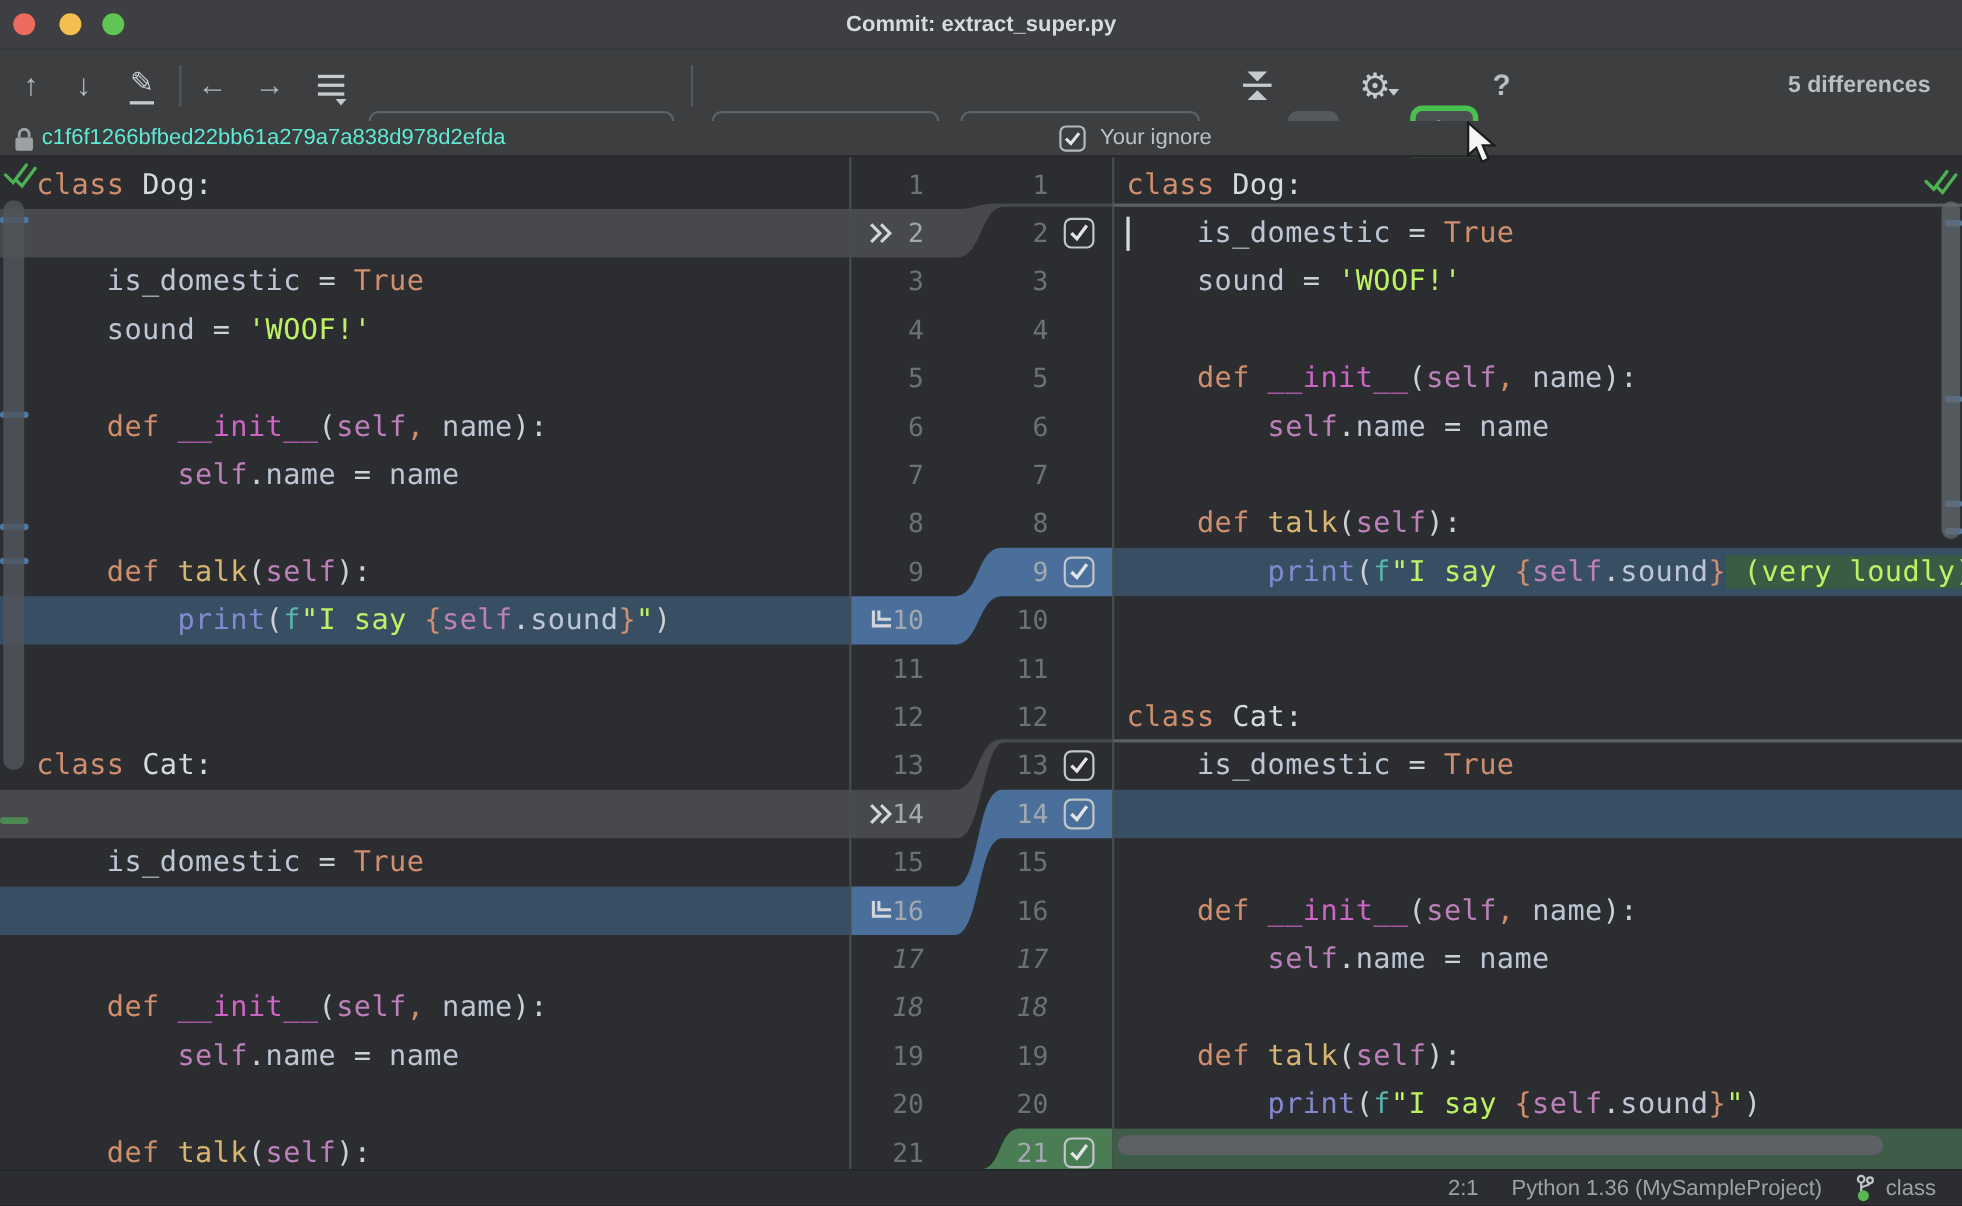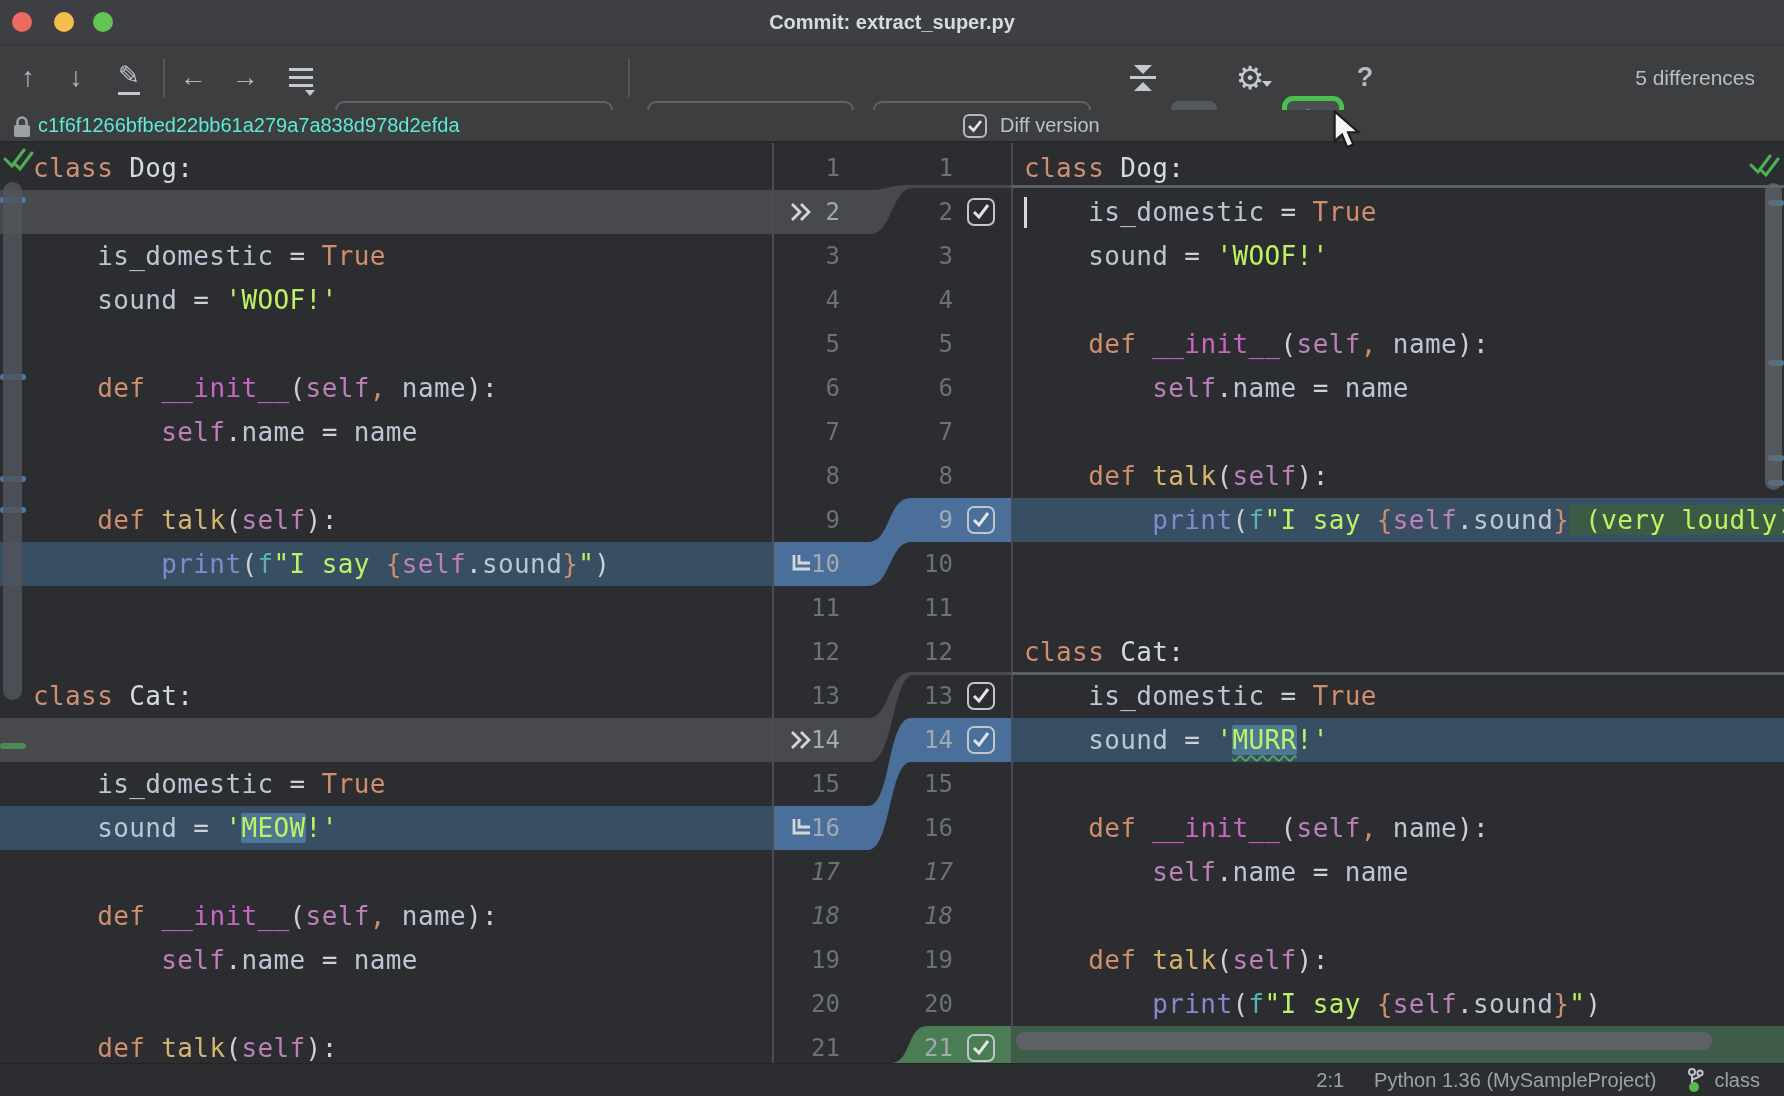--- a/index.html
+++ b/index.html
@@ -17,21 +17,21 @@
   .tbtn{position:absolute;top:0;height:65px;display:flex;align-items:center;justify-content:center;color:#b4b8bc;}
   .glyph{font-size:27px;line-height:1;}
   .vsep{position:absolute;top:14px;width:2px;height:38px;background:#55585a;}
   .dd{position:absolute;top:56px;height:42px;border:2px solid #5f6366;border-radius:9px;box-sizing:border-box;
       display:flex;align-items:center;justify-content:space-between;padding:0 14px 0 16px;color:#ced2d6;font-size:20px;}
   .caret{width:0;height:0;border-left:7px solid transparent;border-right:7px solid transparent;border-top:8px solid #b7bbbf;margin-left:14px;}
   #btn-sync{position:absolute;left:1171px;top:56px;width:46px;height:42px;background:#55595c;border-radius:8px;
             display:flex;align-items:center;justify-content:center;}
   #btn-ext{position:absolute;left:1282px;top:51px;width:62px;height:52px;background:#4b4f52;border-radius:11px;
            border:5px solid #49c14f;box-sizing:border-box;display:flex;align-items:center;justify-content:center;}
-  #diff-count{position:absolute;right:29px;top:0;height:65px;line-height:65px;font-size:21px;color:#b9bec3;}
+  #diff-count{position:absolute;right:29px;top:0;height:65px;line-height:65px;font-size:21px;color:#b9bec3;font-weight:bold;}
   #subheader{position:absolute;left:0;top:110px;width:1784px;height:33px;background:#3c3e40;border-bottom:2px solid #26282a;box-sizing:border-box;}
   #hash{position:absolute;left:38px;top:0;height:31px;line-height:31px;font-size:20px;color:#5eead4;}
   #your-version{position:absolute;left:1000px;top:0;height:31px;line-height:31px;font-size:20px;color:#bcc1c6;}
   .uicb{position:absolute;width:24px;height:24px;border:2.5px solid #b5b9be;border-radius:6px;box-sizing:border-box;}
   .uicb svg{position:absolute;left:1px;top:2px;}
   
   #content{position:absolute;left:0;top:143px;width:1784px;height:920px;background:#2b2d30;}
   #pane-left{position:absolute;left:0;top:0;width:773px;height:920px;overflow:hidden;}
   #gutter{position:absolute;left:773px;top:0;width:239px;height:920px;}
   #pane-right{position:absolute;left:1012px;top:0;width:772px;height:920px;overflow:hidden;}
@@ -168,21 +168,21 @@
     <svg width="20" height="24" viewBox="0 0 20 24" style="position:absolute;left:12px;top:5px;">
       <rect x="2" y="10" width="16" height="12" rx="2" fill="#9ca1a6"></rect>
       <path d="M5.5,10 V7 a4.5,4.5 0 0 1 9,0 V10" fill="none" stroke="#9ca1a6" stroke-width="2.6"></path>
     </svg>
     <div id="hash">c1f6f1266bfbed22bb61a279a7a838d978d2efda</div>
     <div class="uicb" style="left:963px;top:4px;">
       <svg width="19" height="16" viewBox="0 0 19 16">
         <polyline points="3,8 7.5,12.5 15,3" fill="none" stroke="#e2e4e7" stroke-width="2.8"></polyline>
       </svg>
     </div>
-    <div id="your-version">Diff version</div>
+    <div id="your-version">Your ignore</div>
   </div>
 
   <div id="content">
 
     <div id="pane-left">
         <div class="row" style="top: 3px;">
           <div class="code" style="left: 33px;"><span class="kw">class</span><span class="cn"> Dog:</span></div>
         </div>
         <div class="row" style="top: 47px;">
           <div class="band band-gray"></div>
@@ -214,21 +214,20 @@
           <div class="code" style="left: 33px;"><span class="kw">class</span><span class="cn"> Cat:</span></div>
         </div>
         <div class="row" style="top: 575px;">
           <div class="band band-gray"></div>
         </div>
         <div class="row" style="top: 619px;">
           <div class="code" style="left: 33px;"><span class="at">    is_domestic</span><span class="pu"> = </span><span class="kw">True</span></div>
         </div>
         <div class="row" style="top: 663px;">
           <div class="band band-blue"></div>
-          <div class="code" style="left: 33px;"><span class="at">    sound</span><span class="pu"> = </span><span class="st">'</span><span class="st hl">MEOW</span><span class="st">!'</span></div>
         </div>
         <div class="row" style="top: 707px;"></div>
         <div class="row" style="top: 751px;">
           <div class="code" style="left: 33px;"><span class="kw">    def </span><span class="fn">__init__</span><span class="pu">(</span><span class="sf">self</span><span class="cm">,</span><span class="pu"> </span><span class="at">name</span><span class="pu">):</span></div>
         </div>
         <div class="row" style="top: 795px;">
           <div class="code" style="left: 33px;"><span class="sf">        self</span><span class="pu">.</span><span class="at">name</span><span class="pu"> = </span><span class="at">name</span></div>
         </div>
         <div class="row" style="top: 839px;"></div>
         <div class="row" style="top: 883px;">
@@ -407,21 +406,20 @@
           <div class="row" style="top: 399px;"></div>
           <div class="row" style="top: 443px;"></div>
           <div class="row" style="top: 487px;">
             <div class="code" style="left: 12px;"><span class="kw">class</span><span class="cn"> Cat:</span></div>
           </div>
           <div class="row" style="top: 531px;">
             <div class="code" style="left: 12px;"><span class="at">    is_domestic</span><span class="pu"> = </span><span class="kw">True</span></div>
           </div>
           <div class="row" style="top: 575px;">
             <div class="band band-blue"></div>
-            <div class="code" style="left: 12px;"><span class="at">    sound</span><span class="pu"> = </span><span class="st">'</span><span class="st hl sq">MURR</span><span class="st">!'</span></div>
           </div>
           <div class="row" style="top: 619px;"></div>
           <div class="row" style="top: 663px;">
             <div class="code" style="left: 12px;"><span class="kw">    def </span><span class="fn">__init__</span><span class="pu">(</span><span class="sf">self</span><span class="cm">,</span><span class="pu"> </span><span class="at">name</span><span class="pu">):</span></div>
           </div>
           <div class="row" style="top: 707px;">
             <div class="code" style="left: 12px;"><span class="sf">        self</span><span class="pu">.</span><span class="at">name</span><span class="pu"> = </span><span class="at">name</span></div>
           </div>
           <div class="row" style="top: 751px;"></div>
           <div class="row" style="top: 795px;">

